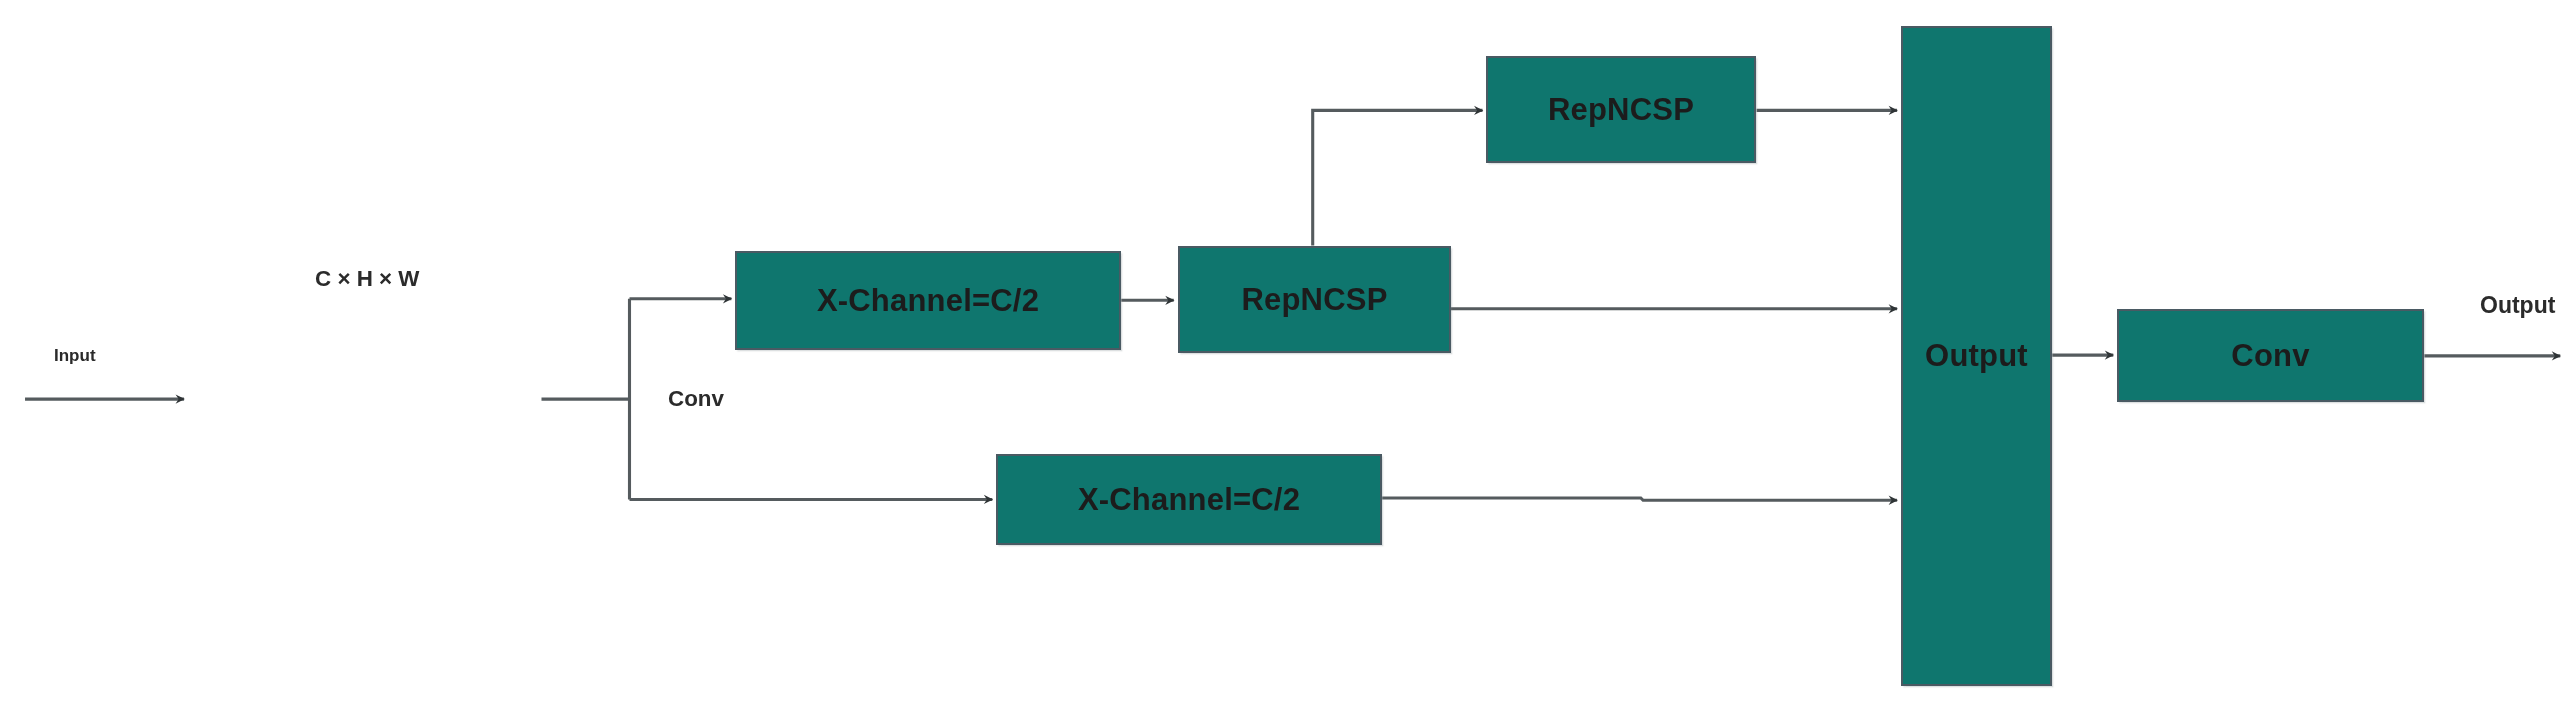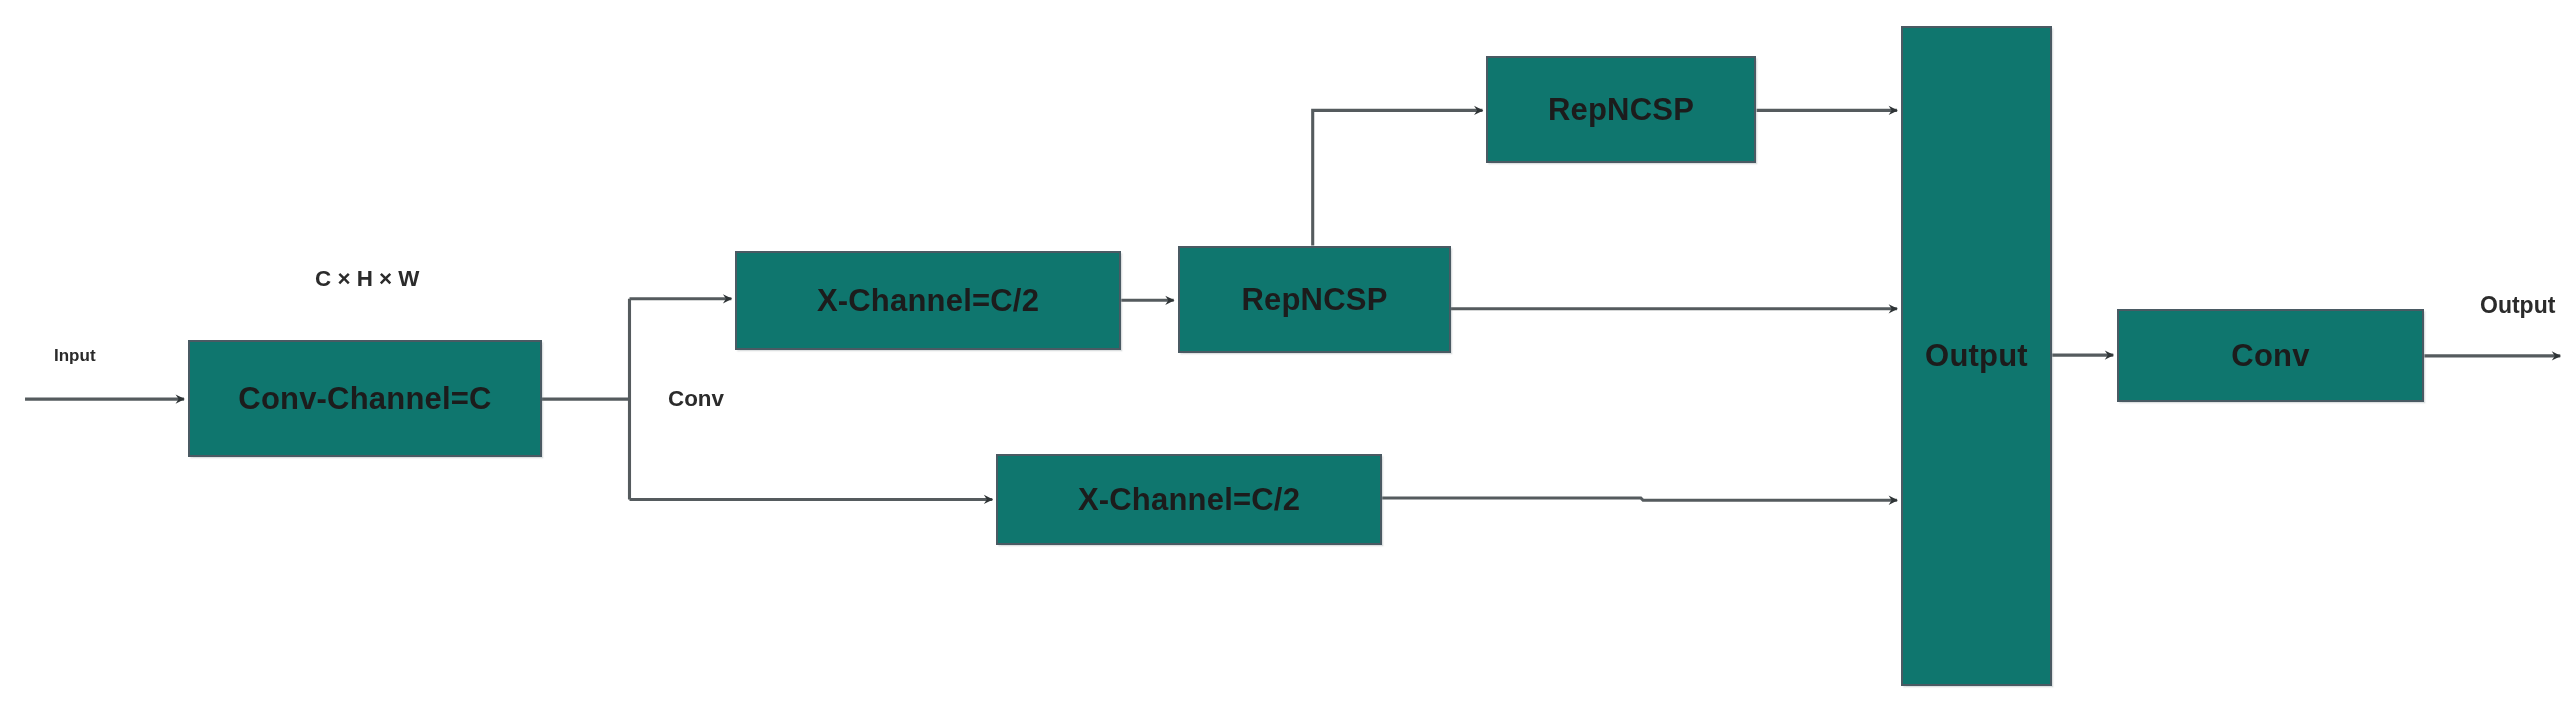--- a/index.html
+++ b/index.html
@@ -84,23 +84,20 @@
 
     <path class="edge-line" marker-end="url(#ah)" d="M 2275 143 L 2457 143"></path>
 
     <path class="edge-line" marker-end="url(#ah)" d="M 1790 645 L 2125 645 L 2128 648 L 2457 648"></path>
 
     <path class="edge-line" marker-end="url(#ah)" d="M 2658 460 L 2737 460"></path>
 
     <path class="edge-line" marker-end="url(#ah)" d="M 3140 461 L 3316 461"></path>
   </svg>
 
-  <div class="node" id="node-conv_in" style="left:188px; top:340px; width:354px; height:117px; font-size:31px;">
-    <span>Conv-Channel=C</span>
-  </div>
 
   <div class="node" id="node-xchannel_top" style="left:735px; top:251px; width:386px; height:99px; font-size:31px;">
     <span>X-Channel=C/2</span>
   </div>
 
   <div class="node" id="node-repncsp_mid" style="left:1178px; top:246px; width:273px; height:107px; font-size:31px;">
     <span>RepNCSP</span>
   </div>
 
   <div class="node" id="node-repncsp_top" style="left:1486px; top:56px; width:270px; height:107px; font-size:31px;">

